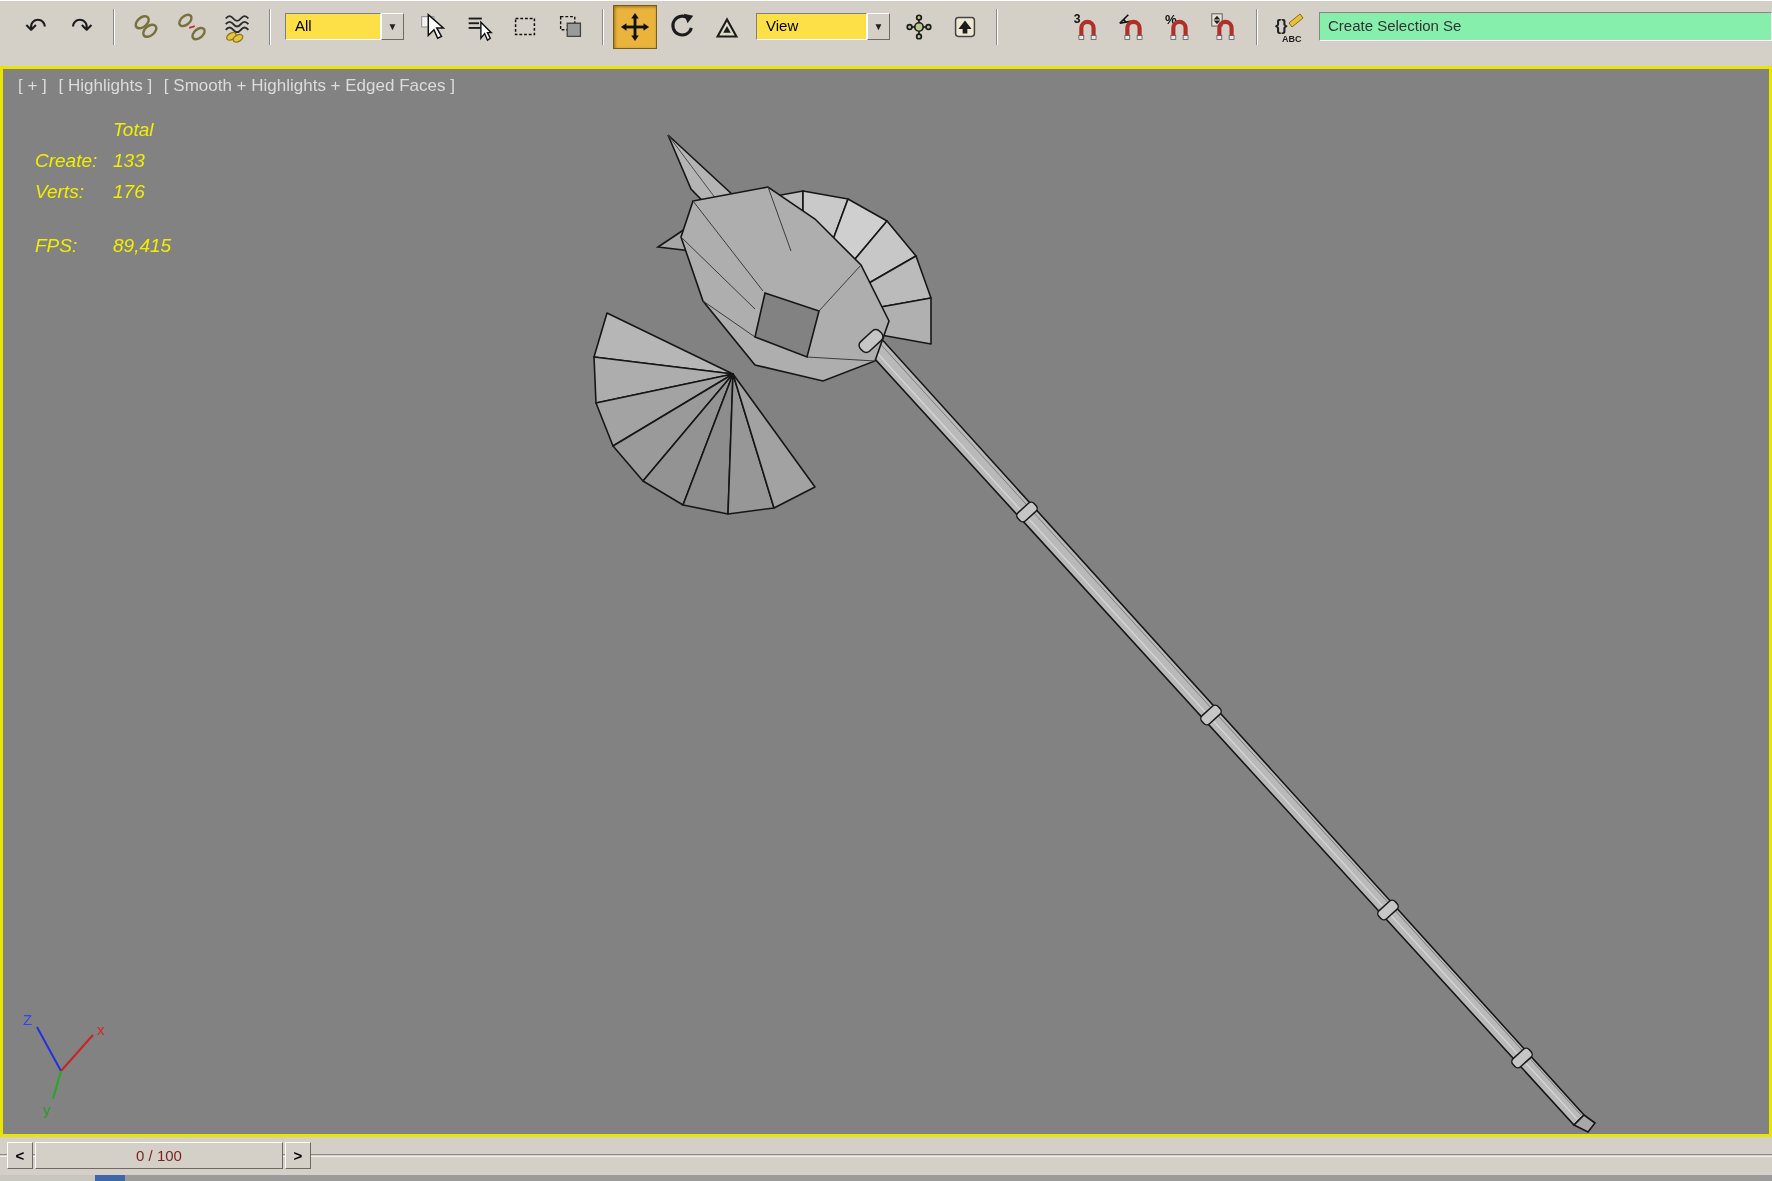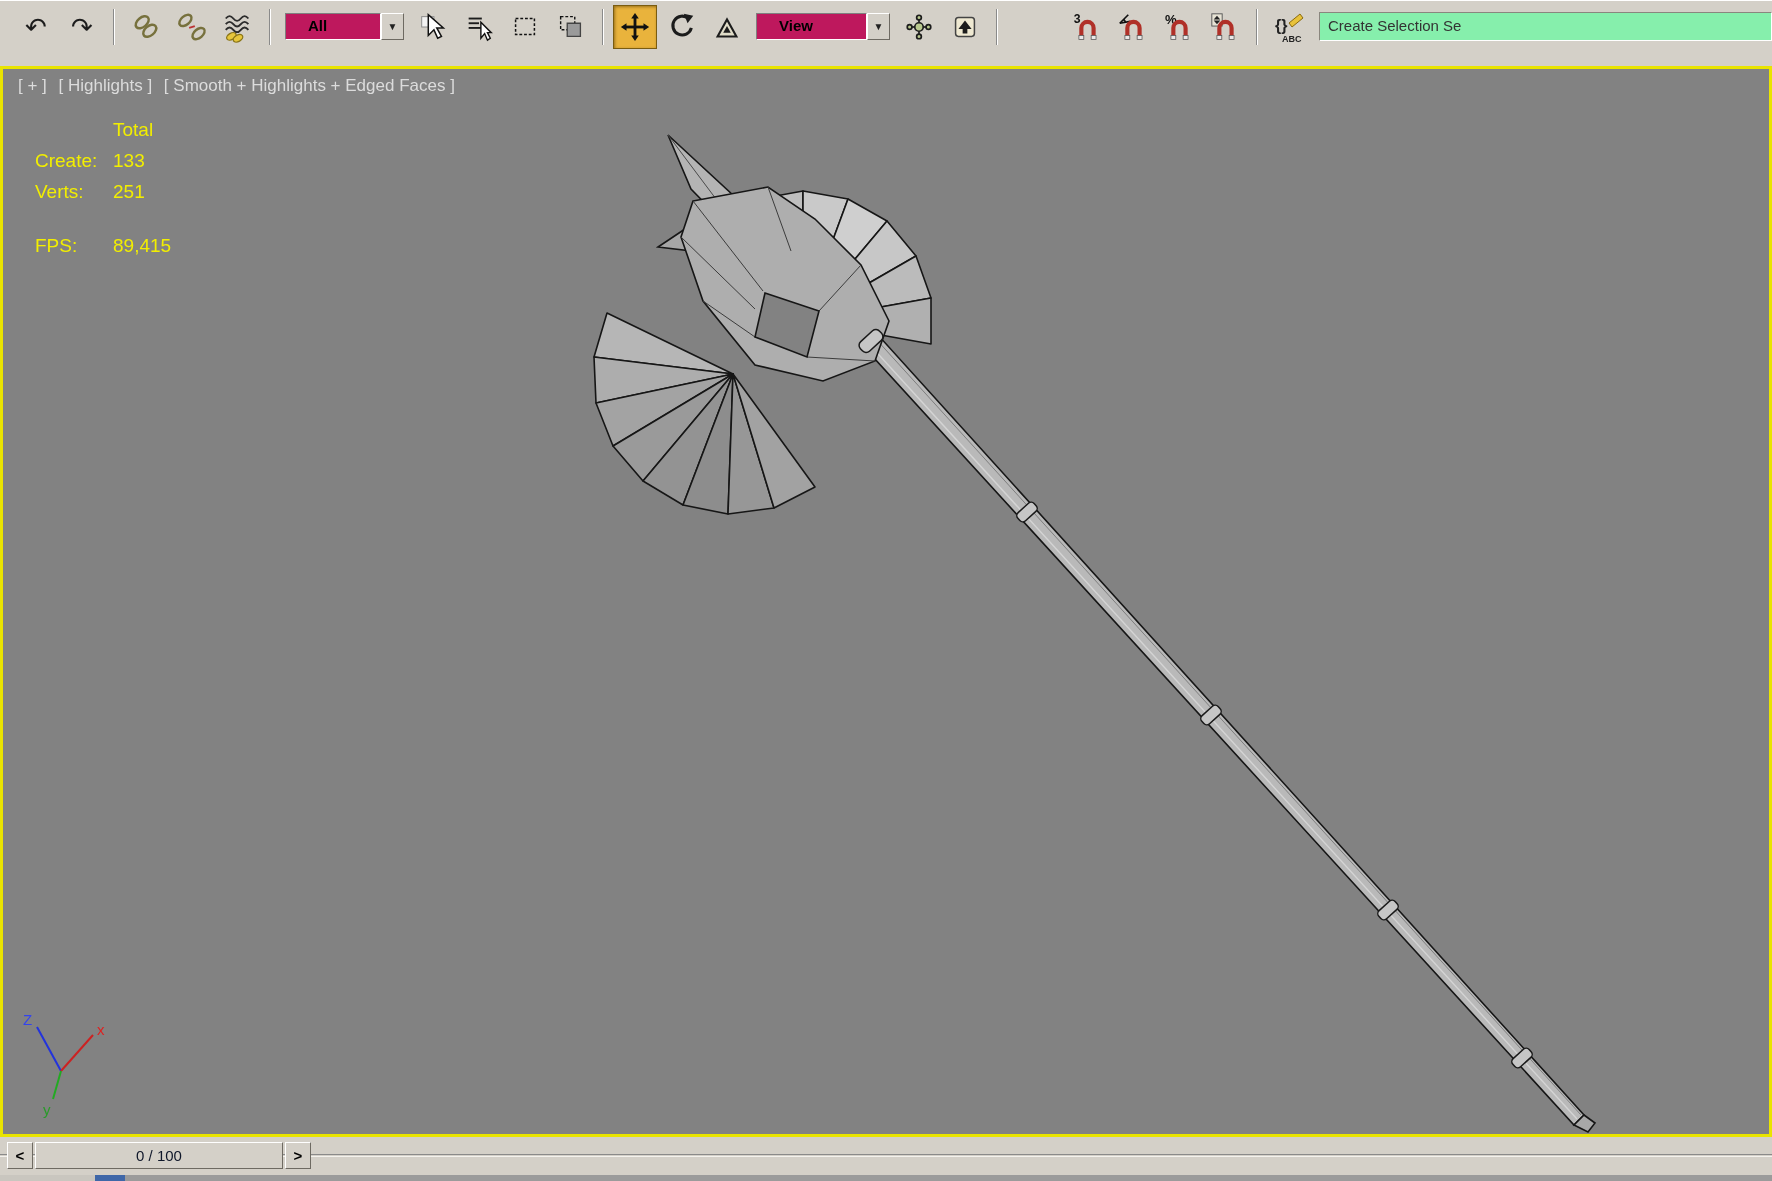--- a/index.html
+++ b/index.html
@@ -12,52 +12,52 @@
              background:#d4d0c8; border-top:1px solid #fff; gap:2px; }
   .tb-btn { width:44px; height:44px; flex:none; display:flex; align-items:center;
             justify-content:center; background:transparent; border:1px solid transparent; }
   .tb-btn.active { background:#e9b33c; border:1px solid #7a5c10;
                    box-shadow:inset 1px 1px 3px rgba(90,60,0,.55); }
   .tb-sep { width:2px; height:36px; flex:none; border-left:1px solid #8a8a8a;
             border-right:1px solid #ffffff; margin:0 7px; }
   .tb-gap { width:56px; flex:none; }
   .glyph { font-size:26px; color:#1c1c1c; line-height:1; }
   .combo { display:flex; height:27px; flex:none; margin:0 5px; }
-  .combo-text { background:#be185d; border:1px solid; border-color:#7f7f7f #fff #fff #7f7f7f;
-                padding:3px 22px; font-size:15px; color:#000;font-weight:bold; }
+  .combo-text { background:#fde047; border:1px solid; border-color:#7f7f7f #fff #fff #7f7f7f;
+                padding:3px 9px; font-size:15px; color:#000; }
   .combo-text.w-all { width:96px; }
   .combo-text.w-view { width:111px; }
   .combo-btn { width:23px; background:#d4d0c8; border:1px solid;
                border-color:#fff #6e6a62 #6e6a62 #fff; text-align:center;
                font-size:10px; line-height:25px; color:#222; }
   .ns-field { flex:1; min-width:150px; height:29px; margin-left:6px; background:#86efac;
               border:1px solid; border-color:#8a867e #fff #fff #8a867e;
               padding:4px 8px; font-size:15px; color:#333;
               white-space:nowrap; overflow:hidden; }
 
   
   .viewport { position:absolute; top:66px; left:0; width:1772px; height:1071px;
               border:3px solid #e9e400; background:#828282; }
   .axe-svg { position:absolute; left:0; top:0; width:1766px; height:1065px; }
   .vp-label { position:absolute; left:15px; top:7px; color:#dcdcdc; font-size:17px; }
   .vp-label span { margin-right:7px; }
-  .stats { position:absolute; left:32px; top:50px; font-size:19px; color:#f2ee00; }
+  .stats { position:absolute; left:32px; top:50px; font-size:19px; color:#f2ee00;font-style:italic; }
   .stats .srow { display:grid; grid-template-columns:78px auto; margin-bottom:9px; }
   .stats .fps { margin-top:32px; }
 
   
   .timebar { position:absolute; top:1137px; left:0; width:1772px; height:38px;
              background:#d4d0c8; }
   .groove { position:absolute; left:0; right:0; top:17px; height:3px;
             border-top:1px solid #8a8a8a; border-bottom:1px solid #f4f2ee; }
   .raised { background:#d4d0c8; border:1px solid; border-color:#fff #6e6a62 #6e6a62 #fff; }
   .ts-prev { position:absolute; left:7px; top:5px; width:26px; height:27px;
              text-align:center; font-size:15px; font-weight:bold; line-height:25px; }
   .ts-thumb { position:absolute; left:35px; top:5px; width:248px; height:27px;
-              text-align:center; font-size:15px; color:#0f172a; line-height:25px; }
+              text-align:center; font-size:15px; color:#7f1d1d; line-height:25px; }
   .ts-next { position:absolute; left:285px; top:5px; width:26px; height:27px;
              text-align:center; font-size:15px; font-weight:bold; line-height:25px; }
 
   
   .bottom-strip { position:absolute; top:1175px; left:0; width:1772px; height:6px;
                   display:flex; }
   .bs-left { width:95px; background:#c9c6bf; }
   .bs-blue { width:30px; background:#3f67a8; }
   .bs-right { flex:1; background:#9b9b9b; }
 </style>
@@ -334,21 +334,21 @@
       <div class="srow">
         <span></span>
         <span>Total</span>
       </div>
       <div class="srow">
         <span>Create:</span>
         <span>133</span>
       </div>
       <div class="srow">
         <span>Verts:</span>
-        <span>251</span>
+        <span>176</span>
       </div>
       <div class="srow fps">
         <span>FPS:</span>
         <span>89,415</span>
       </div>
     </div>
   </div>
 
   <div class="timebar">
     <div class="groove"></div>

